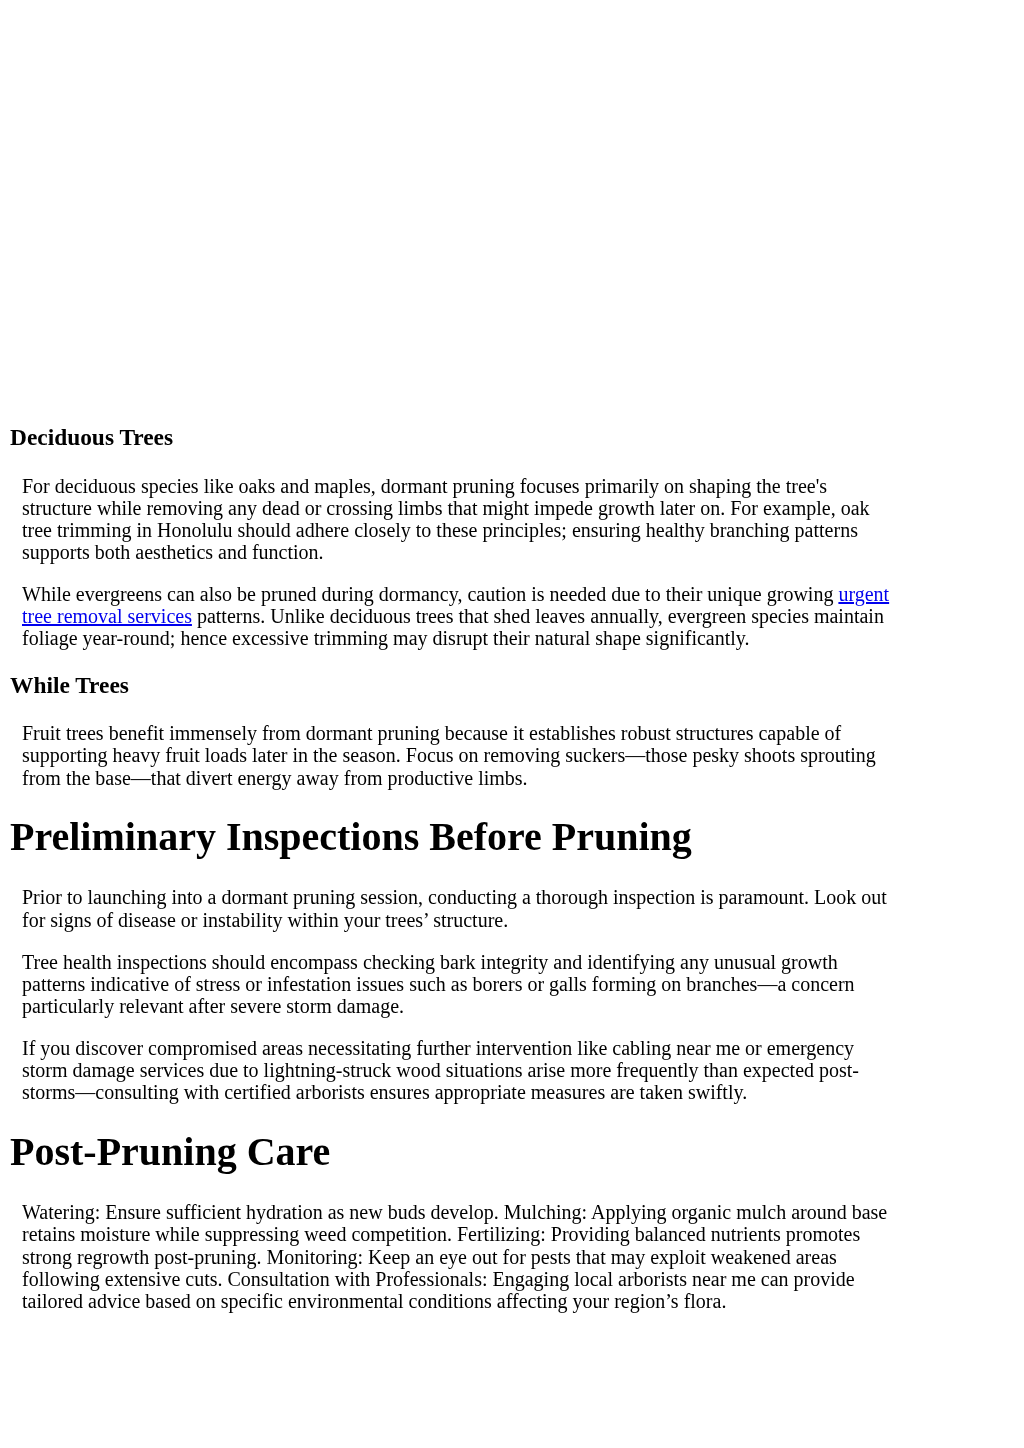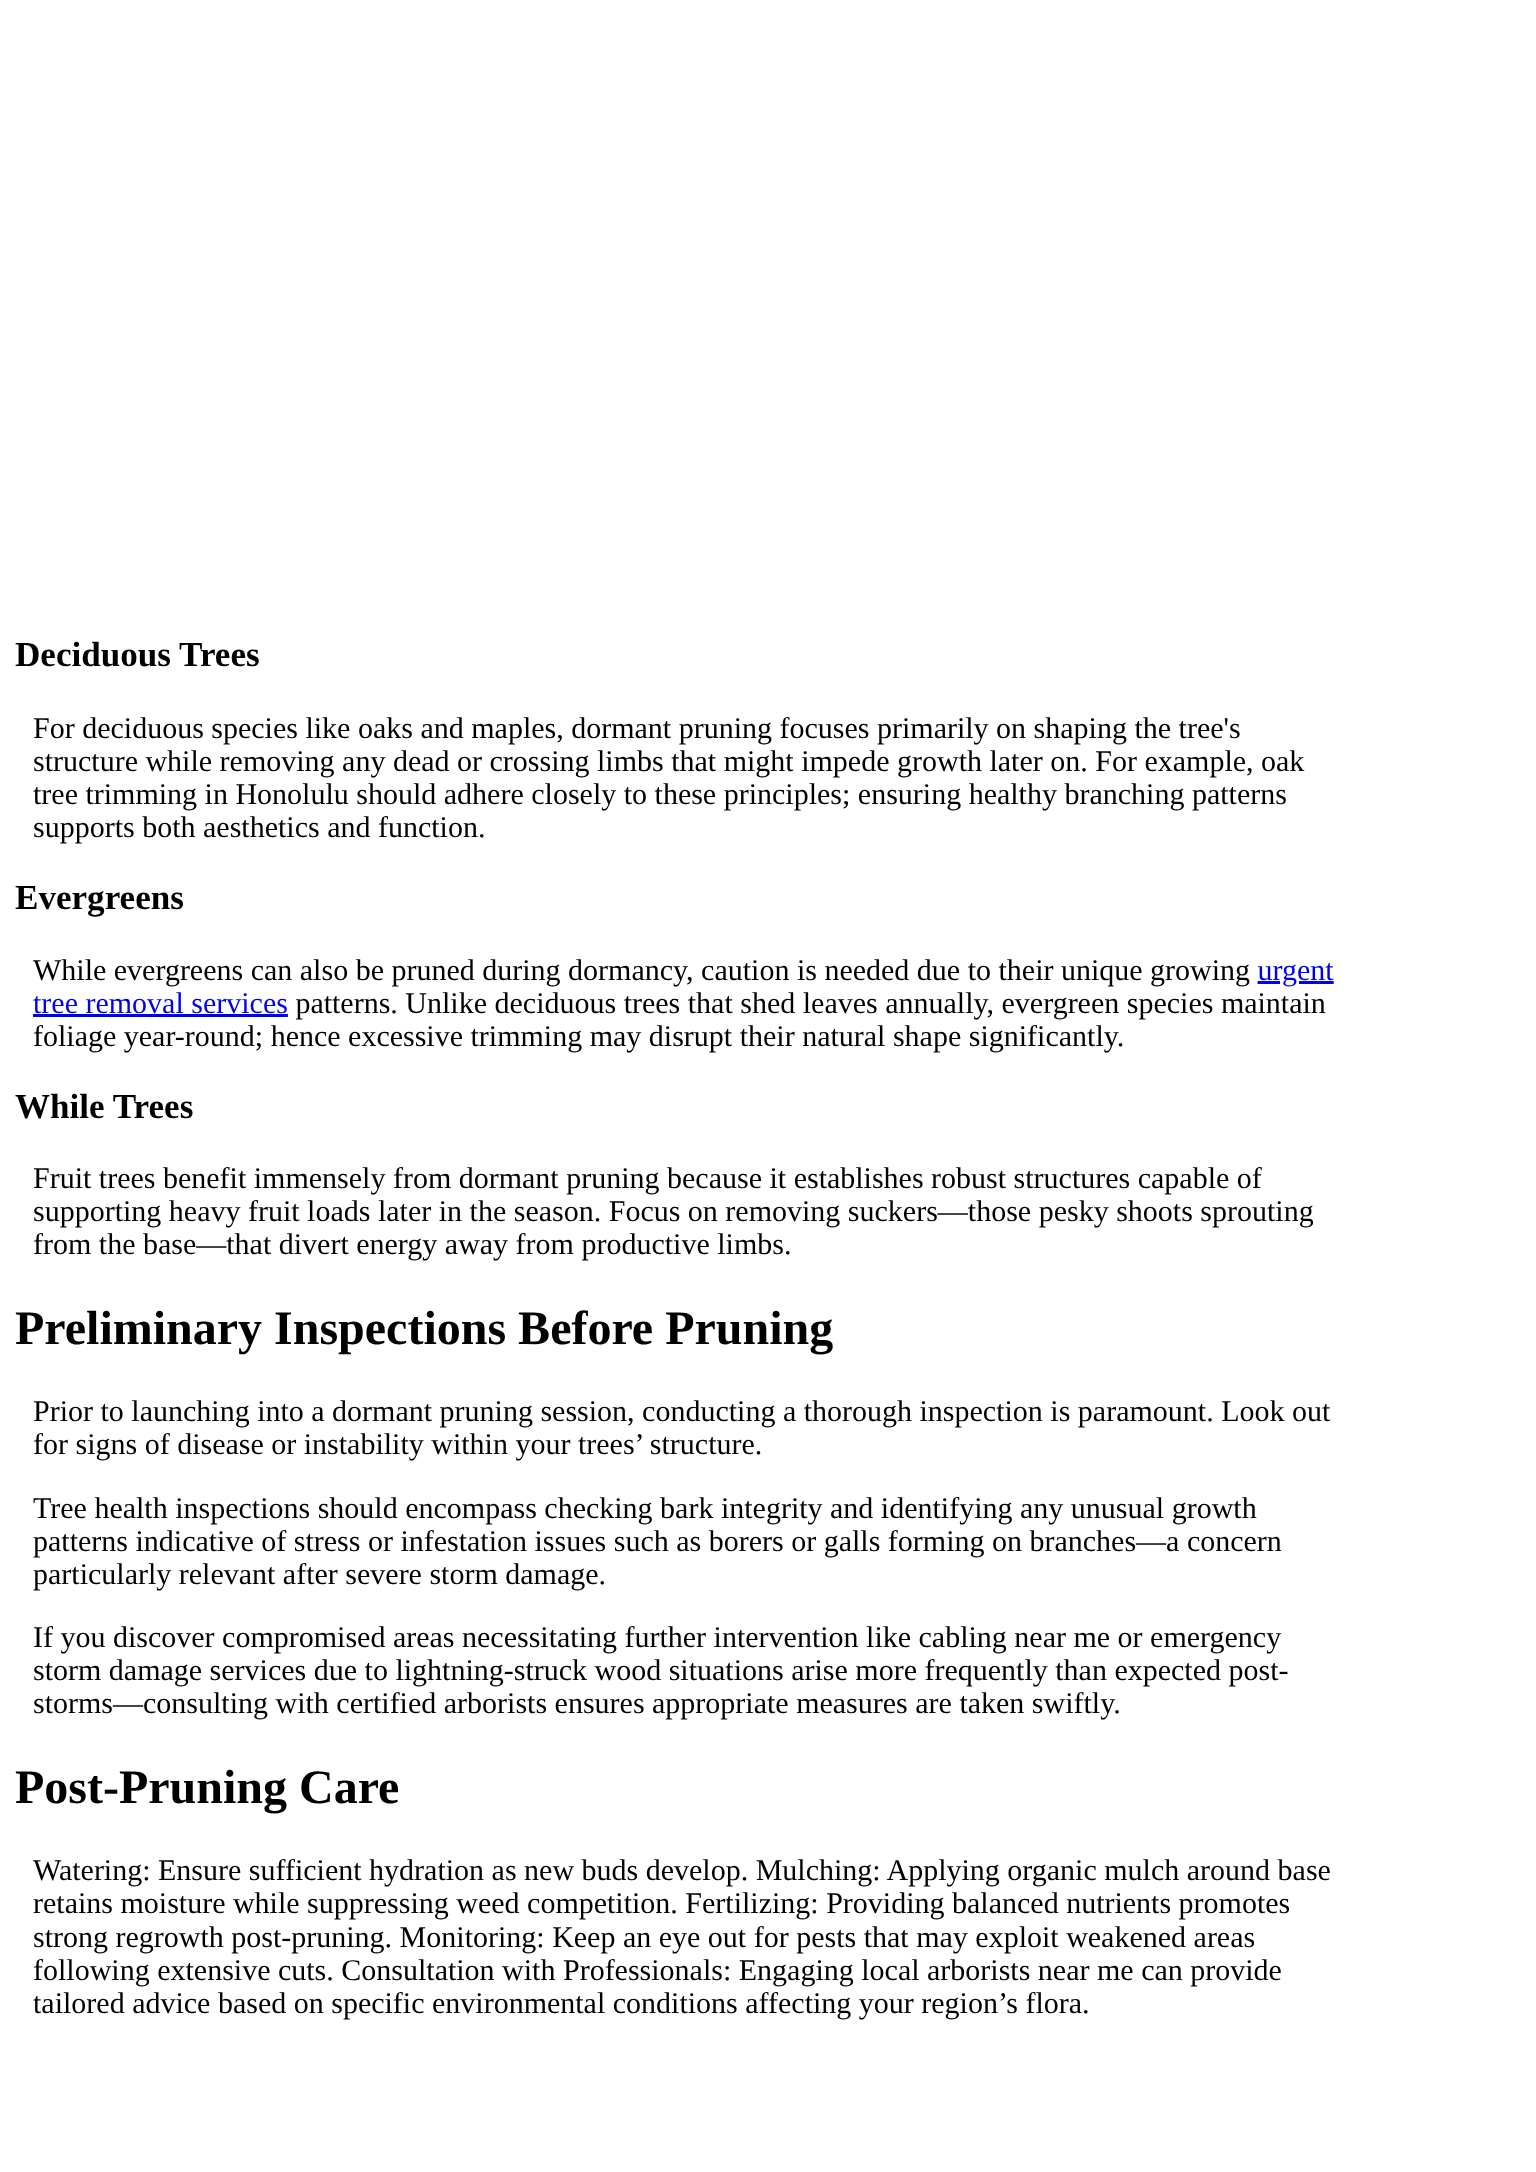--- a/index.html
+++ b/index.html
@@ -23,21 +23,21 @@
   }
   .top-spacer {
     height: 402px;
   }
   h3.sub-heading {
     font-size: 23.4px;
     font-weight: bold;
     margin: 23.4px 0;
   }
   h1.major-heading {
-    font-size: 32px;
+    font-size: 40px;
     font-weight: bold;
     margin: 26.8px 0;
   }
   p.body-para {
     margin: 20px 12px;
   }
   a.inline-link {
     color: #0000EE;
     text-decoration: underline;
     cursor: pointer;
@@ -47,21 +47,20 @@
 <body>
 
 <div class="page">
 
   <div class="top-spacer"></div>
 
   <h3 class="sub-heading">Deciduous Trees</h3>
 
   <p class="body-para">For deciduous species like oaks and maples, dormant pruning focuses primarily on shaping the tree's structure while removing any dead or crossing limbs that might impede growth later on. For example, oak tree trimming in Honolulu should adhere closely to these principles; ensuring healthy branching patterns supports both aesthetics and function.</p>
 
-  <h3 class="sub-heading">Evergreens</h3>
 
   <p class="body-para"><span>While evergreens can also be pruned during dormancy, caution is needed due to their unique growing </span><a class="inline-link" href="#">urgent tree removal services</a><span> patterns. Unlike deciduous trees that shed leaves annually, evergreen species maintain foliage year-round; hence excessive trimming may disrupt their natural shape significantly.</span></p>
 
   <h3 class="sub-heading">While Trees</h3>
 
   <p class="body-para">Fruit trees benefit immensely from dormant pruning because it establishes robust structures capable of supporting heavy fruit loads later in the season. Focus on removing suckers—those pesky shoots sprouting from the base—that divert energy away from productive limbs.</p>
 
   <h1 class="major-heading">Preliminary Inspections Before Pruning</h1>
 
   <p class="body-para">Prior to launching into a dormant pruning session, conducting a thorough inspection is paramount. Look out for signs of disease or instability within your trees’ structure.</p>

